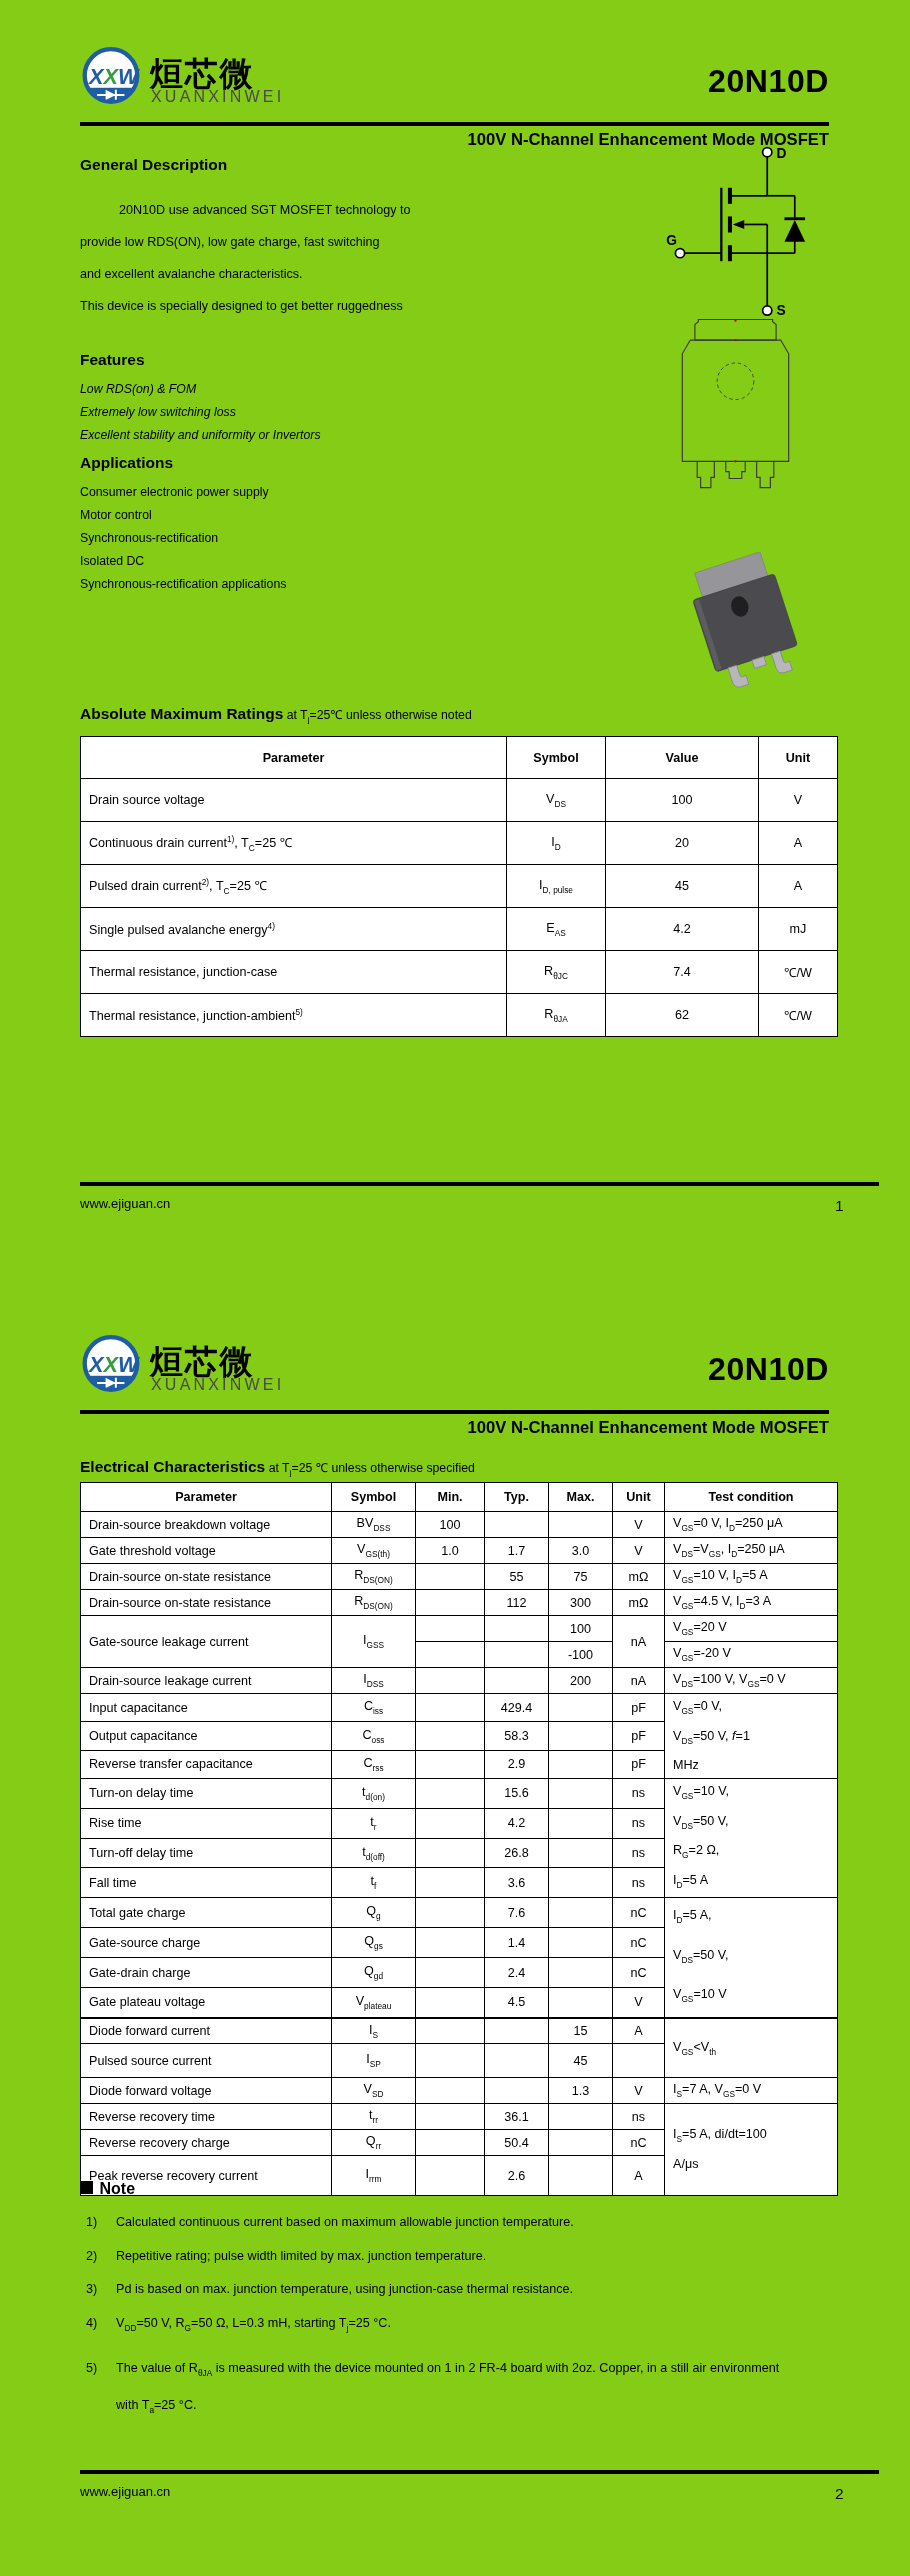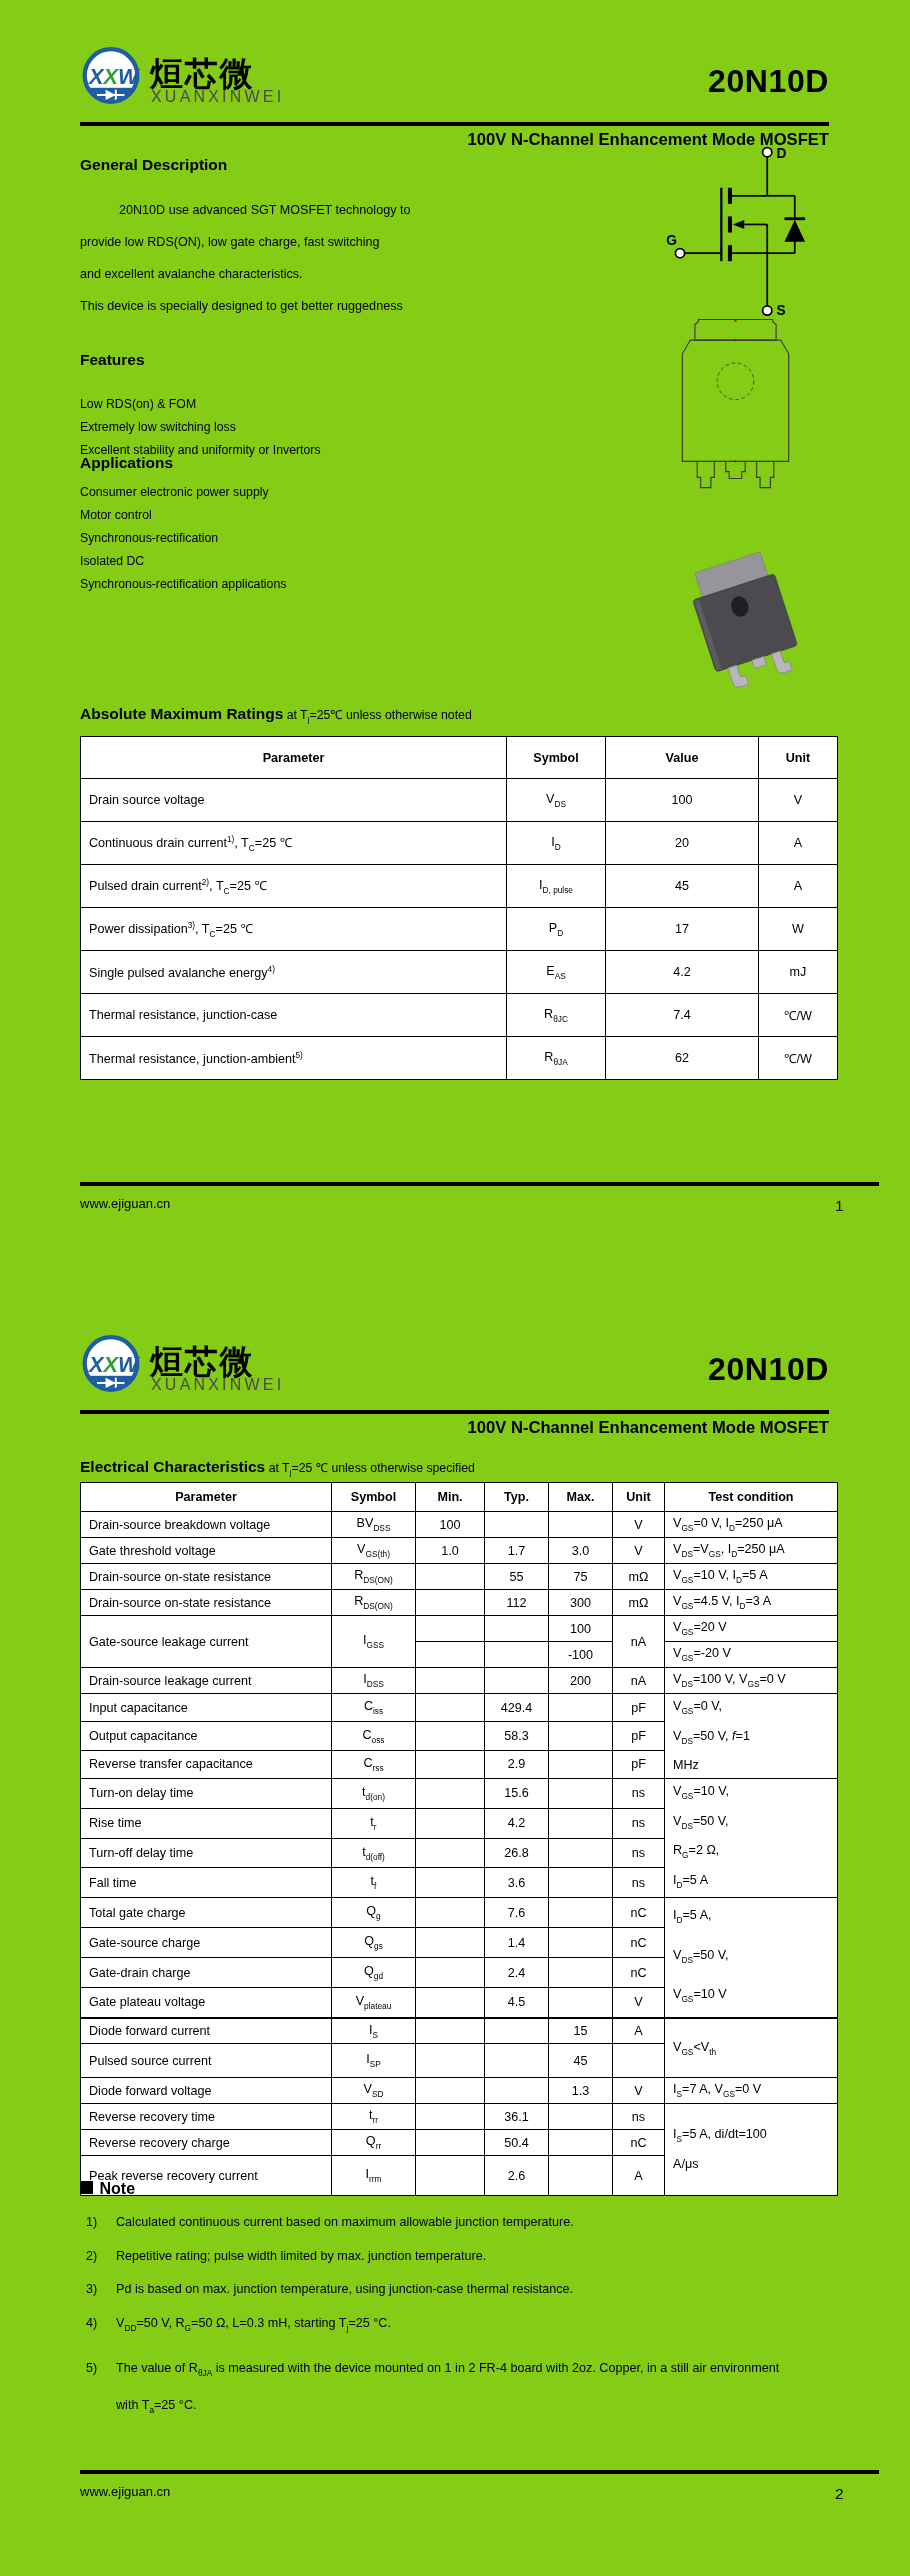--- a/index.html
+++ b/index.html
@@ -74,21 +74,21 @@
 
     <div class="abs section-h" style="left:80px;top:156px;">General Description</div>
     <div class="abs gd-text">
       <div class="indent">20N10D use advanced SGT  MOSFET technology to</div>
       <div>provide low RDS(ON), low gate charge, fast  switching</div>
       <div>and excellent avalanche characteristics.</div>
       <div>This device is specially designed to get better ruggedness</div>
     </div>
 
     <div class="abs section-h" style="left:80px;top:351px;">Features</div>
-    <div class="abs plain-list" style="left:80px;top:393px;">
+    <div class="abs plain-list" style="left:80px;top:378px;font-style:italic;">
       <div>Low RDS(on) &amp; FOM</div>
       <div>Extremely low switching loss</div>
       <div>Excellent stability and uniformity or Invertors</div>
     </div>
 
     <div class="abs section-h" style="left:80px;top:454px;">Applications</div>
     <div class="abs plain-list" style="left:80px;top:481px;">
       <div>Consumer electronic power supply</div>
       <div>Motor control</div>
       <div>Synchronous-rectification</div>
@@ -183,26 +183,20 @@
             <td>20</td>
             <td>A</td>
           </tr>
           <tr style="height: 43px;">
             <td class="al">Pulsed drain current<sup>2)</sup>, T<sub>C</sub>=25 ℃</td>
             <td>I<sub>D, pulse</sub></td>
             <td>45</td>
             <td>A</td>
           </tr>
           <tr style="height: 43px;">
-            <td class="al">Power dissipation<sup>3)</sup>, T<sub>C</sub>=25 ℃</td>
-            <td>P<sub>D</sub></td>
-            <td>17</td>
-            <td>W</td>
-          </tr>
-          <tr style="height: 43px;">
             <td class="al">Single pulsed avalanche energy<sup>4)</sup></td>
             <td>E<sub>AS</sub></td>
             <td>4.2</td>
             <td>mJ</td>
           </tr>
           <tr style="height: 43px;">
             <td class="al">Thermal resistance, junction-case</td>
             <td>R<sub>θJC</sub></td>
             <td>7.4</td>
             <td>℃/W</td>

